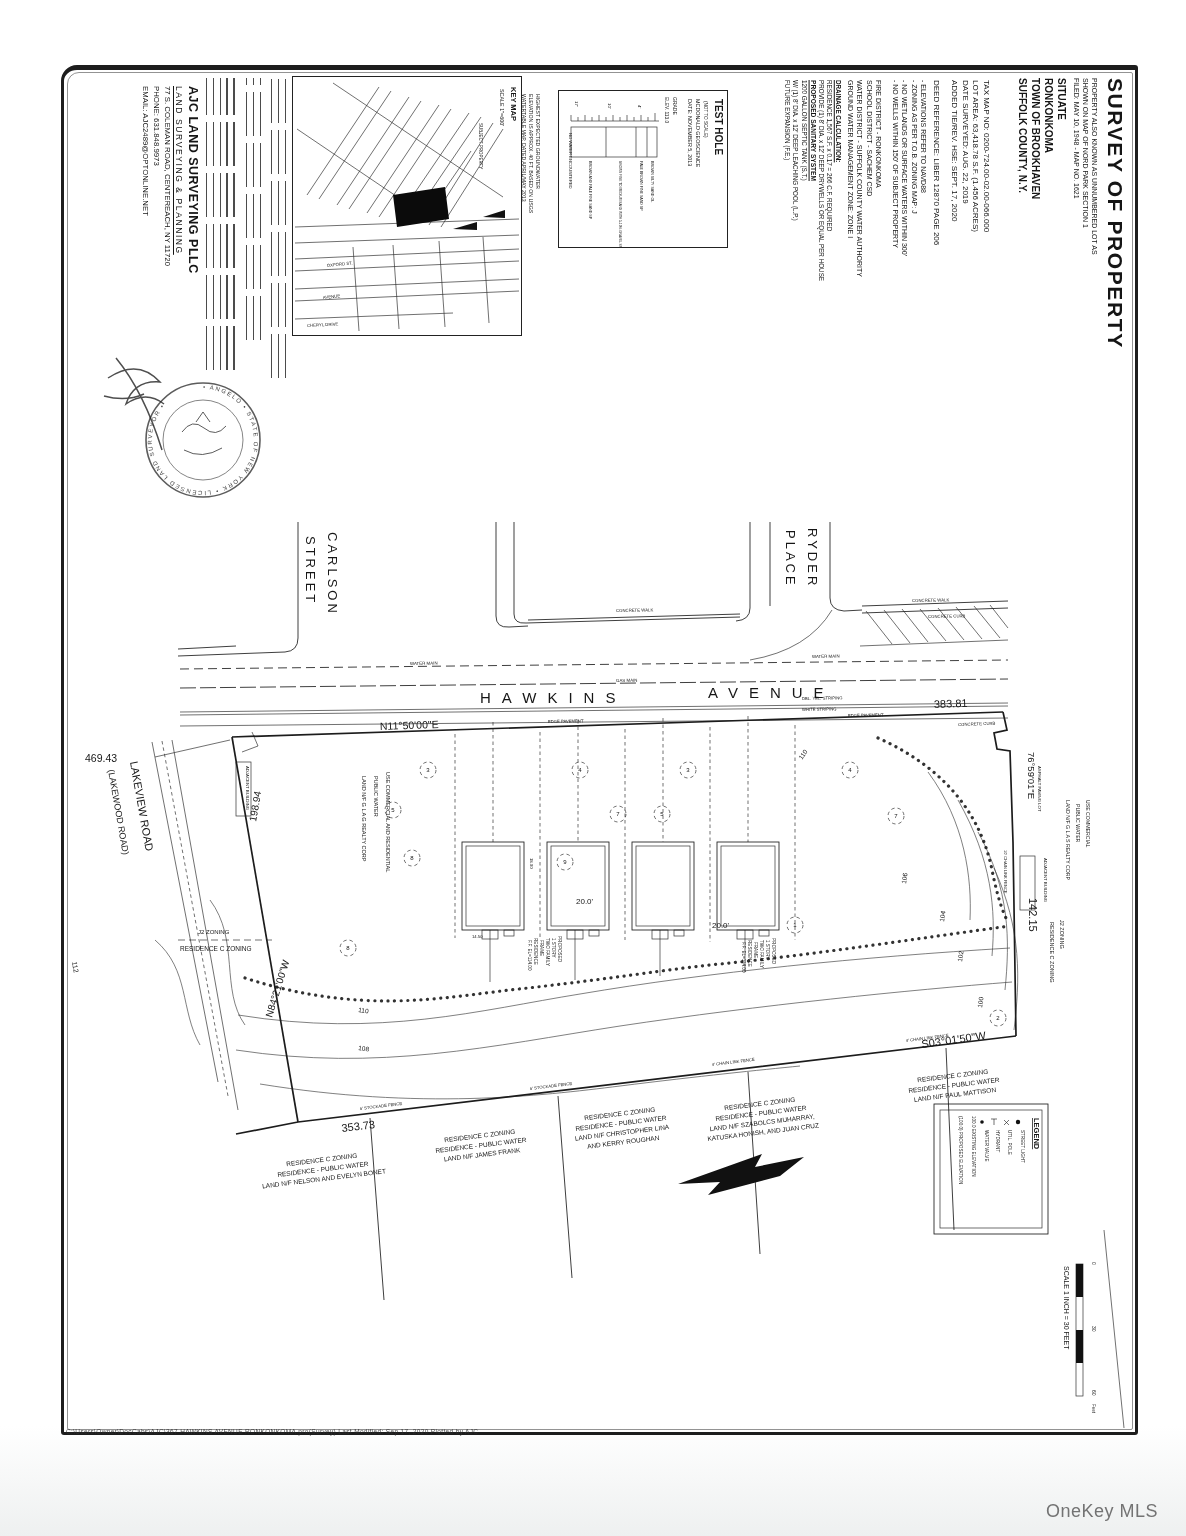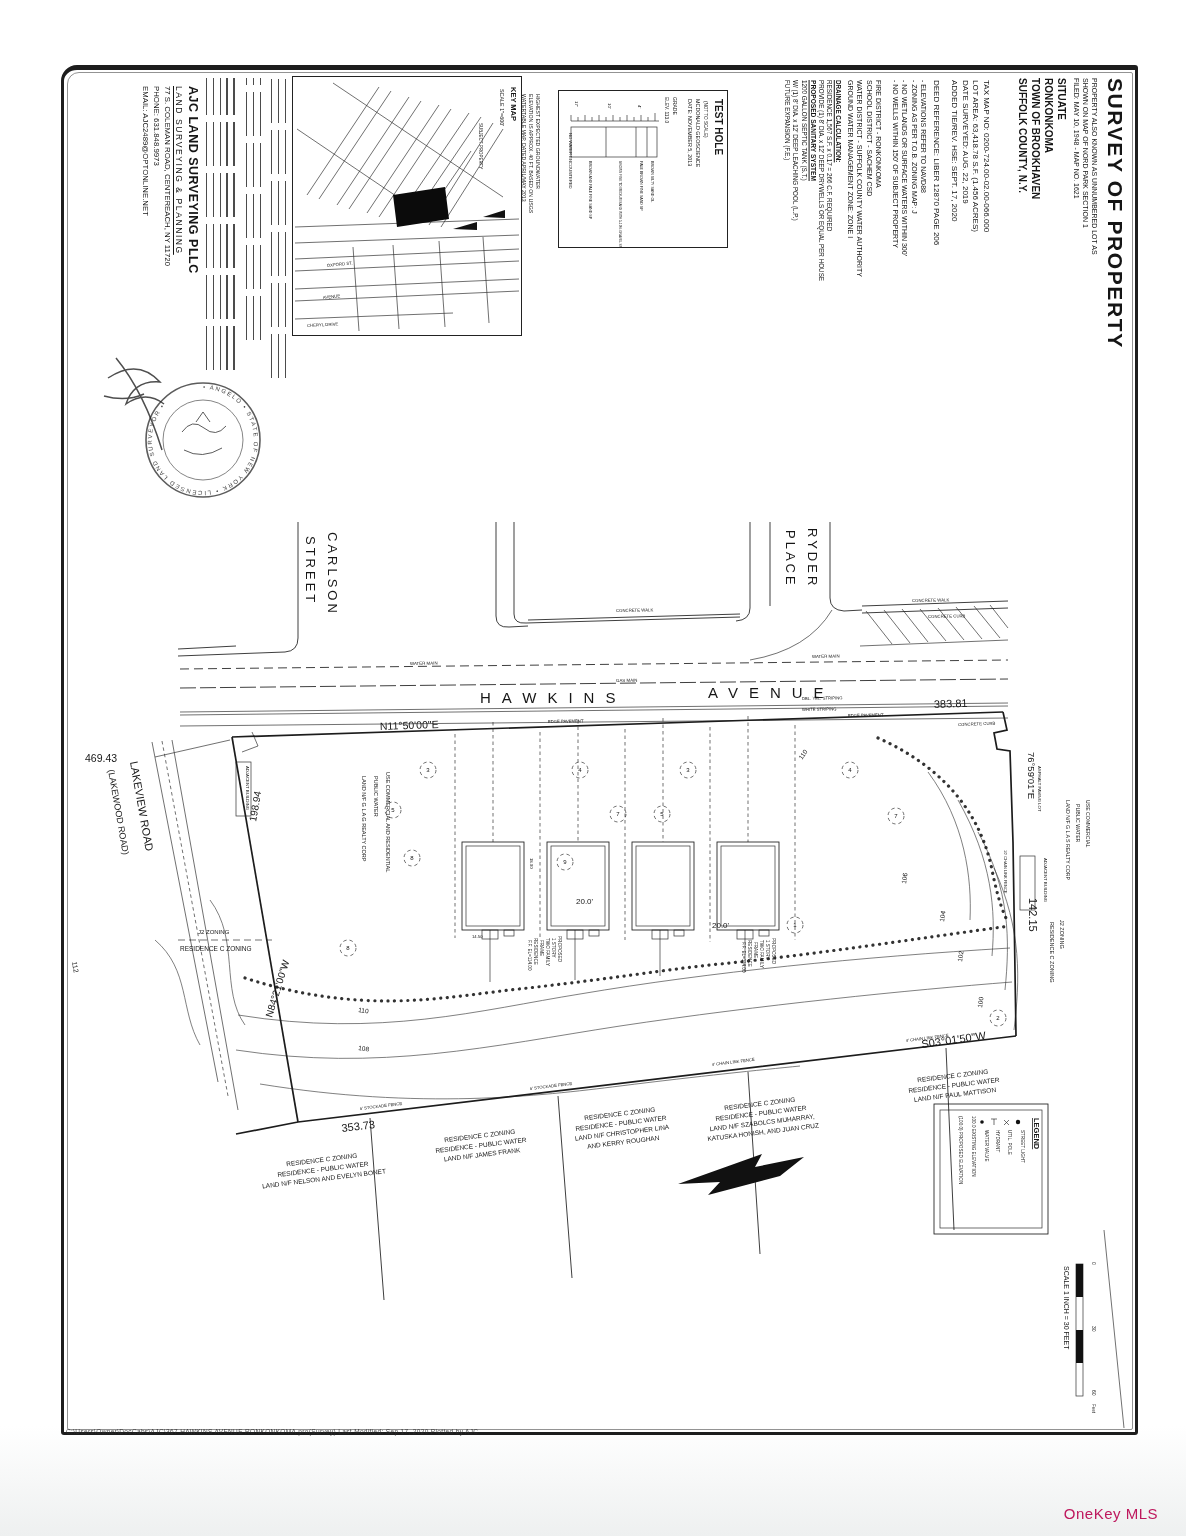--- a/index.html
+++ b/index.html
@@ -18,21 +18,21 @@
   .box{position:absolute;border:1.6px solid #222;background:#fff}
   svg text{font-family:"Liberation Sans",sans-serif;fill:#161616;stroke:none}
   .ln{stroke:#1c1c1c;fill:none;stroke-width:.85}
   .thk{stroke-width:1.7}
   .thin{stroke-width:.7;opacity:.9}
   .dsh{stroke-dasharray:9 5}
   .dshg{stroke-dasharray:16 4}
   .dsh2{stroke-dasharray:3.5 3}
   .dot{stroke-dasharray:.1 6.5;stroke-linecap:round;stroke-width:3.2;opacity:.9}
   .cnt{stroke-width:.7;opacity:.8}
-  .watermark{position:absolute;right:28px;bottom:14px;font-size:15px;color:#be185d;letter-spacing:.5px}
+  .watermark{position:absolute;right:28px;bottom:14px;font-size:18px;color:#737373;letter-spacing:.5px}
   .footerline{position:absolute;left:66px;top:1428px;font-size:6.5px;color:#2e2e2e;letter-spacing:.35px;opacity:.85}
   .pagegray{position:absolute;left:0;right:0;bottom:0;height:110px;
             background:linear-gradient(#ffffff,#eef0f0)}
 </style>
 </head>
 <body>
 
 <div class="pagegray"></div>
 
 <div class="abs sheet">

